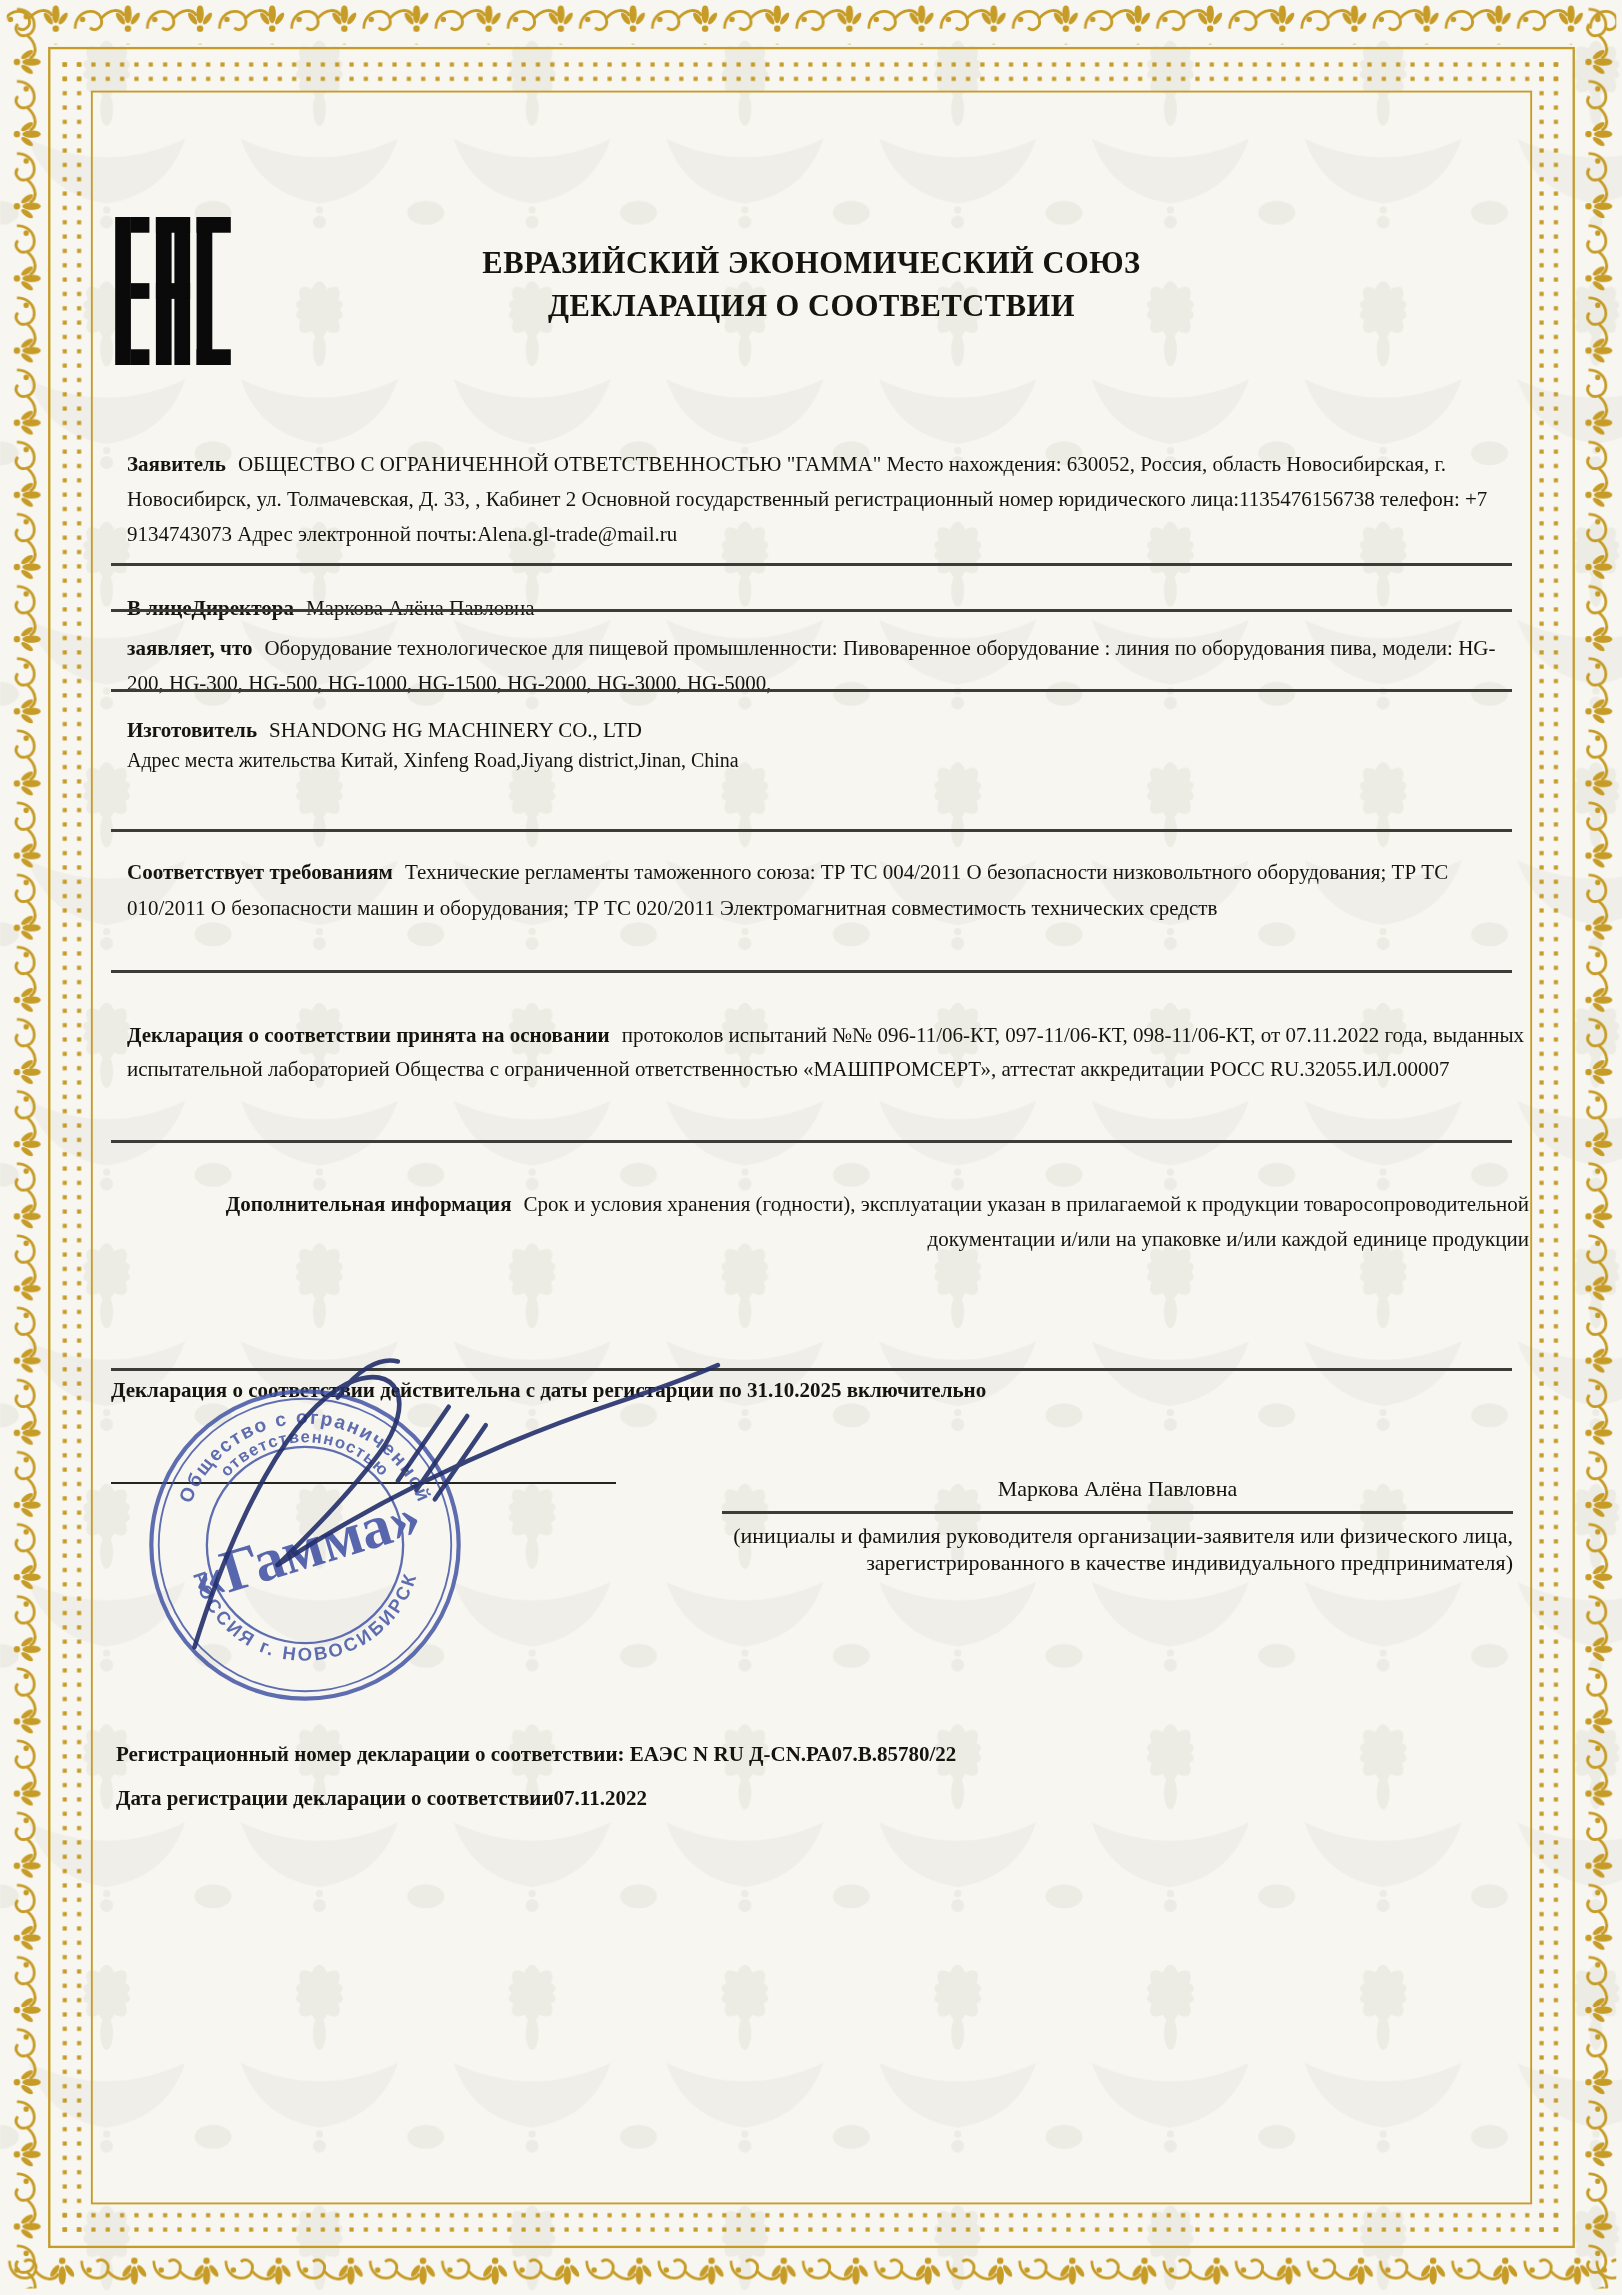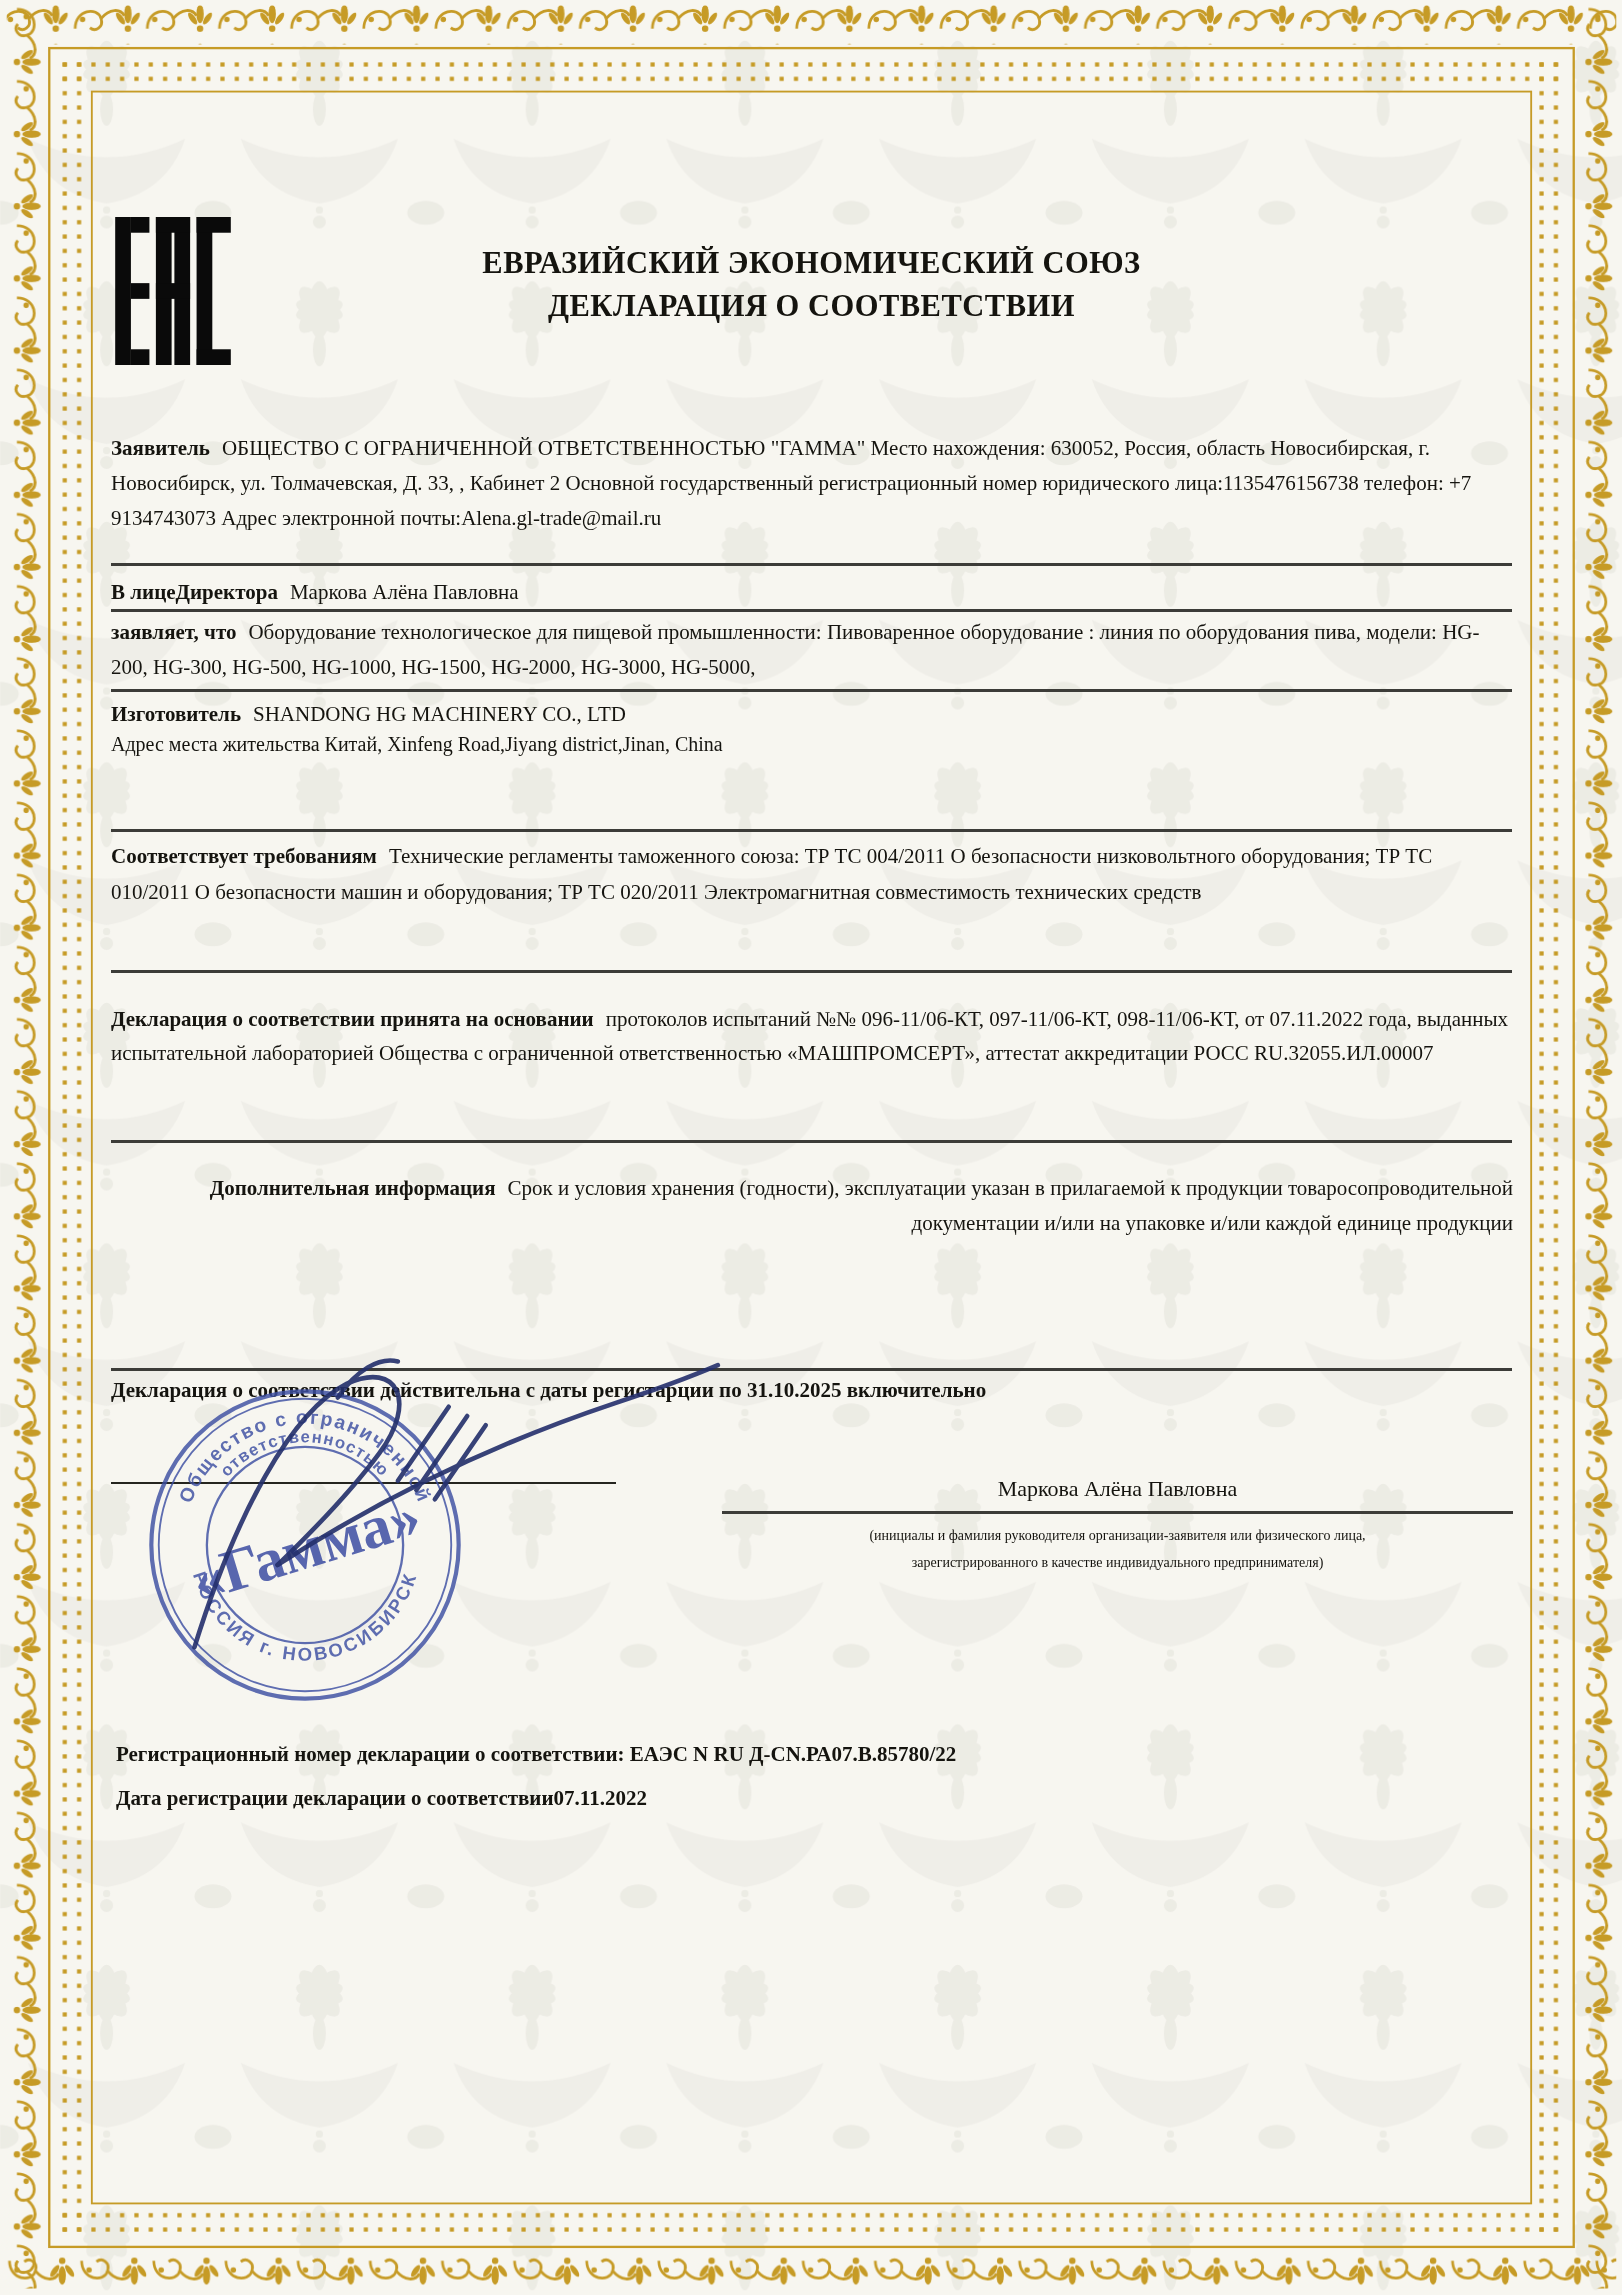--- a/index.html
+++ b/index.html
@@ -12,32 +12,32 @@
     color:#15140f;
   }
   svg.frame{position:absolute;left:0;top:0;z-index:0;}
   .content{position:absolute;left:0;top:0;width:1470px;height:2295px;z-index:2;}
   .eac-logo{position:absolute;left:115px;top:217px;width:116px;height:148px;}
   .doc-title{
     position:absolute;left:111px;top:242px;width:1401px;
     text-align:center;font-weight:bold;font-size:30.5px;line-height:43px;
     letter-spacing:0.5px;
   }
-  .row{position:absolute;left:111px;width:1402px;font-size:21px;line-height:35px;margin:0;}
+  .row{position:absolute;left:111px;width:1402px;font-size:21px;line-height:35px;margin:16px;}
   .lbl{font-weight:bold;margin-right:12px;}
   .rule{position:absolute;left:111px;width:1401px;height:2.8px;background:#3c3c38;}
   .sig-line-left{position:absolute;left:111px;top:1482px;width:505px;height:2.3px;background:#25251f;}
   .sig-line-right{position:absolute;left:722px;top:1511px;width:791px;height:2.8px;background:#3c3c38;}
   .sig-name{
     position:absolute;left:722px;top:1477px;width:791px;
     text-align:center;font-size:22px;line-height:24px;margin:0;
   }
   .sig-caption{
     position:absolute;left:722px;top:1522px;width:791px;
-    text-align:center;font-size:14px;line-height:27px;margin:0;
+    text-align:right;font-size:22px;line-height:27px;margin:0;
   }
   .bold-line{position:absolute;left:116px;width:1397px;font-size:21px;font-weight:bold;line-height:28px;margin:0;}
   .stamp{position:absolute;left:143px;top:1383px;width:324px;height:324px;z-index:3;pointer-events:none;}
   .signature{position:absolute;left:139px;top:1314px;width:601px;height:352px;z-index:4;pointer-events:none;}
 </style>
 </head>
 <body>
 
 <div class="page">
 

